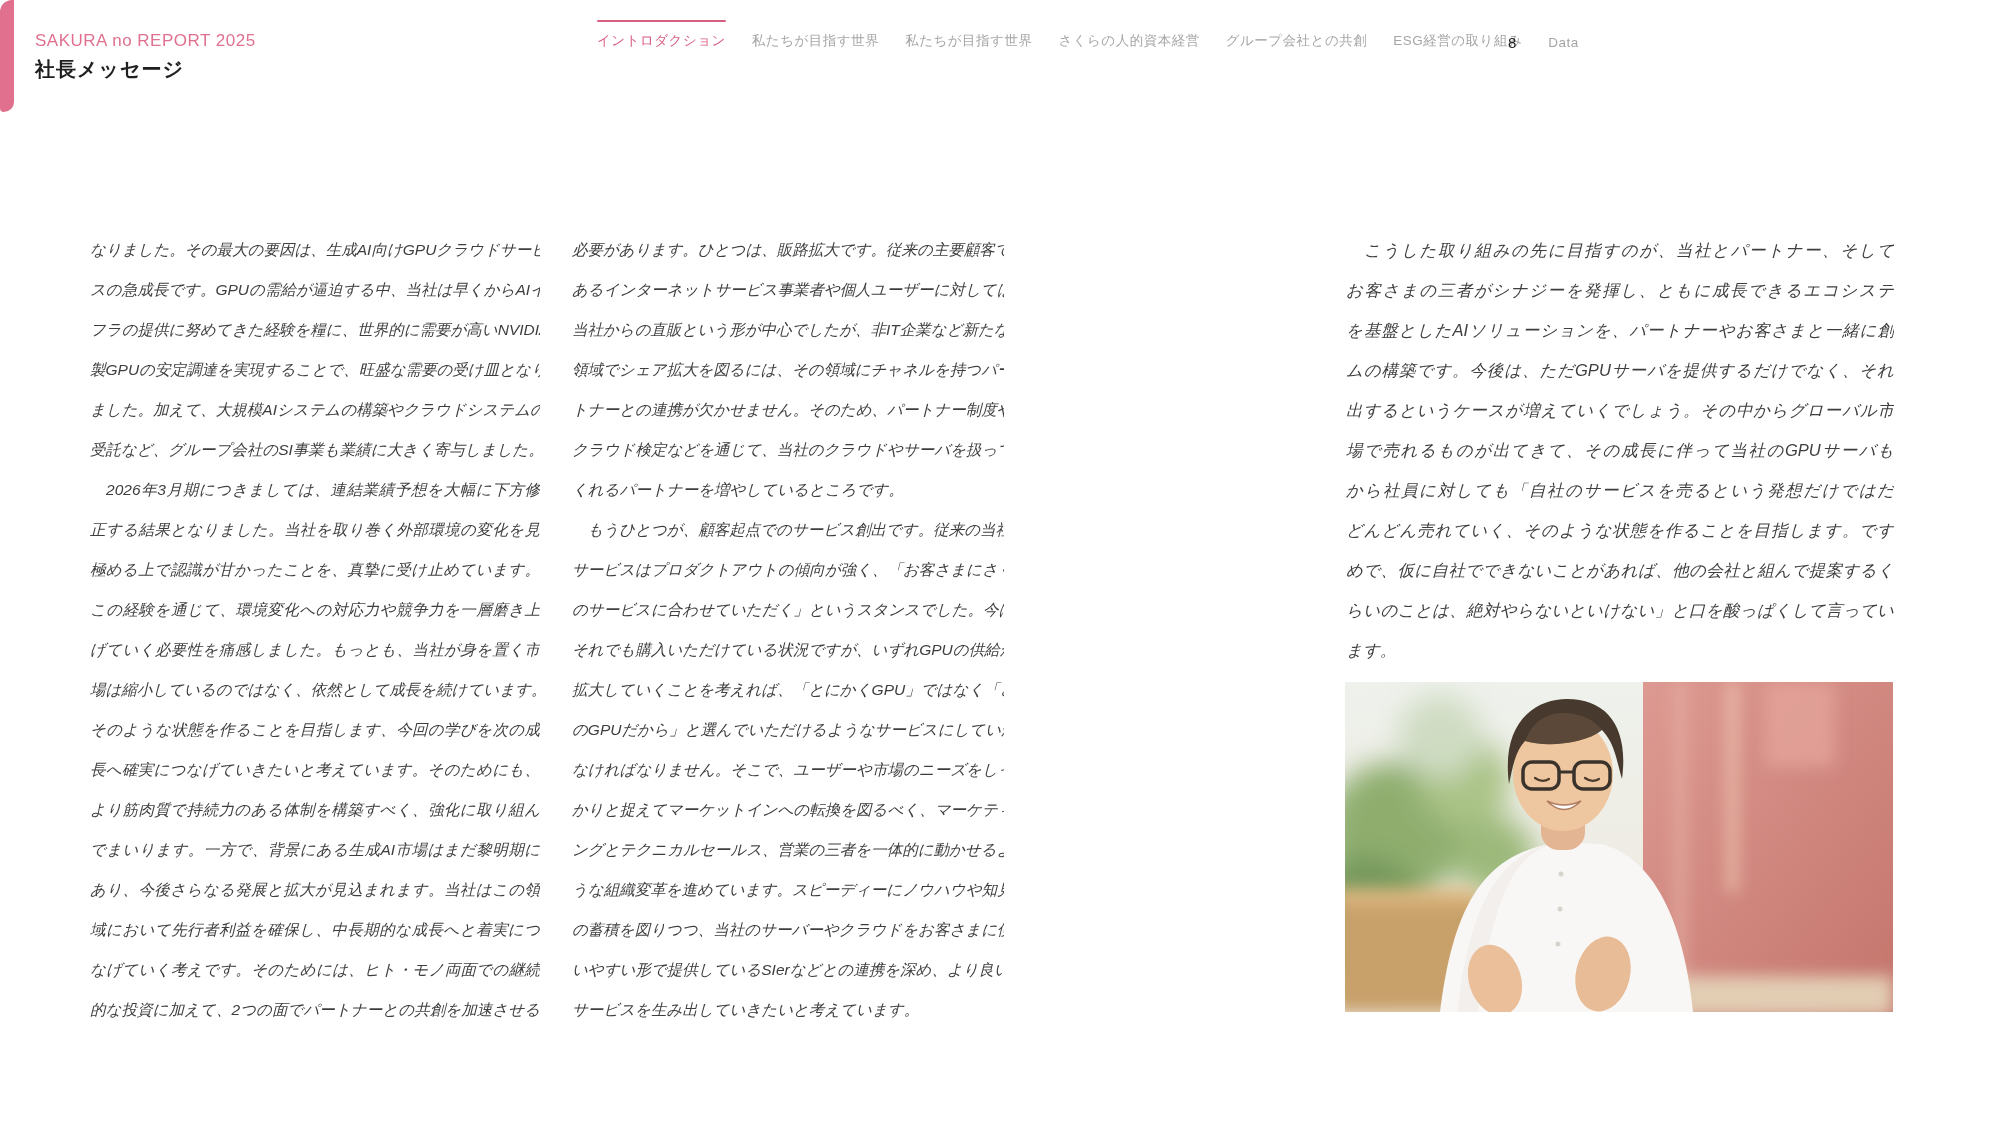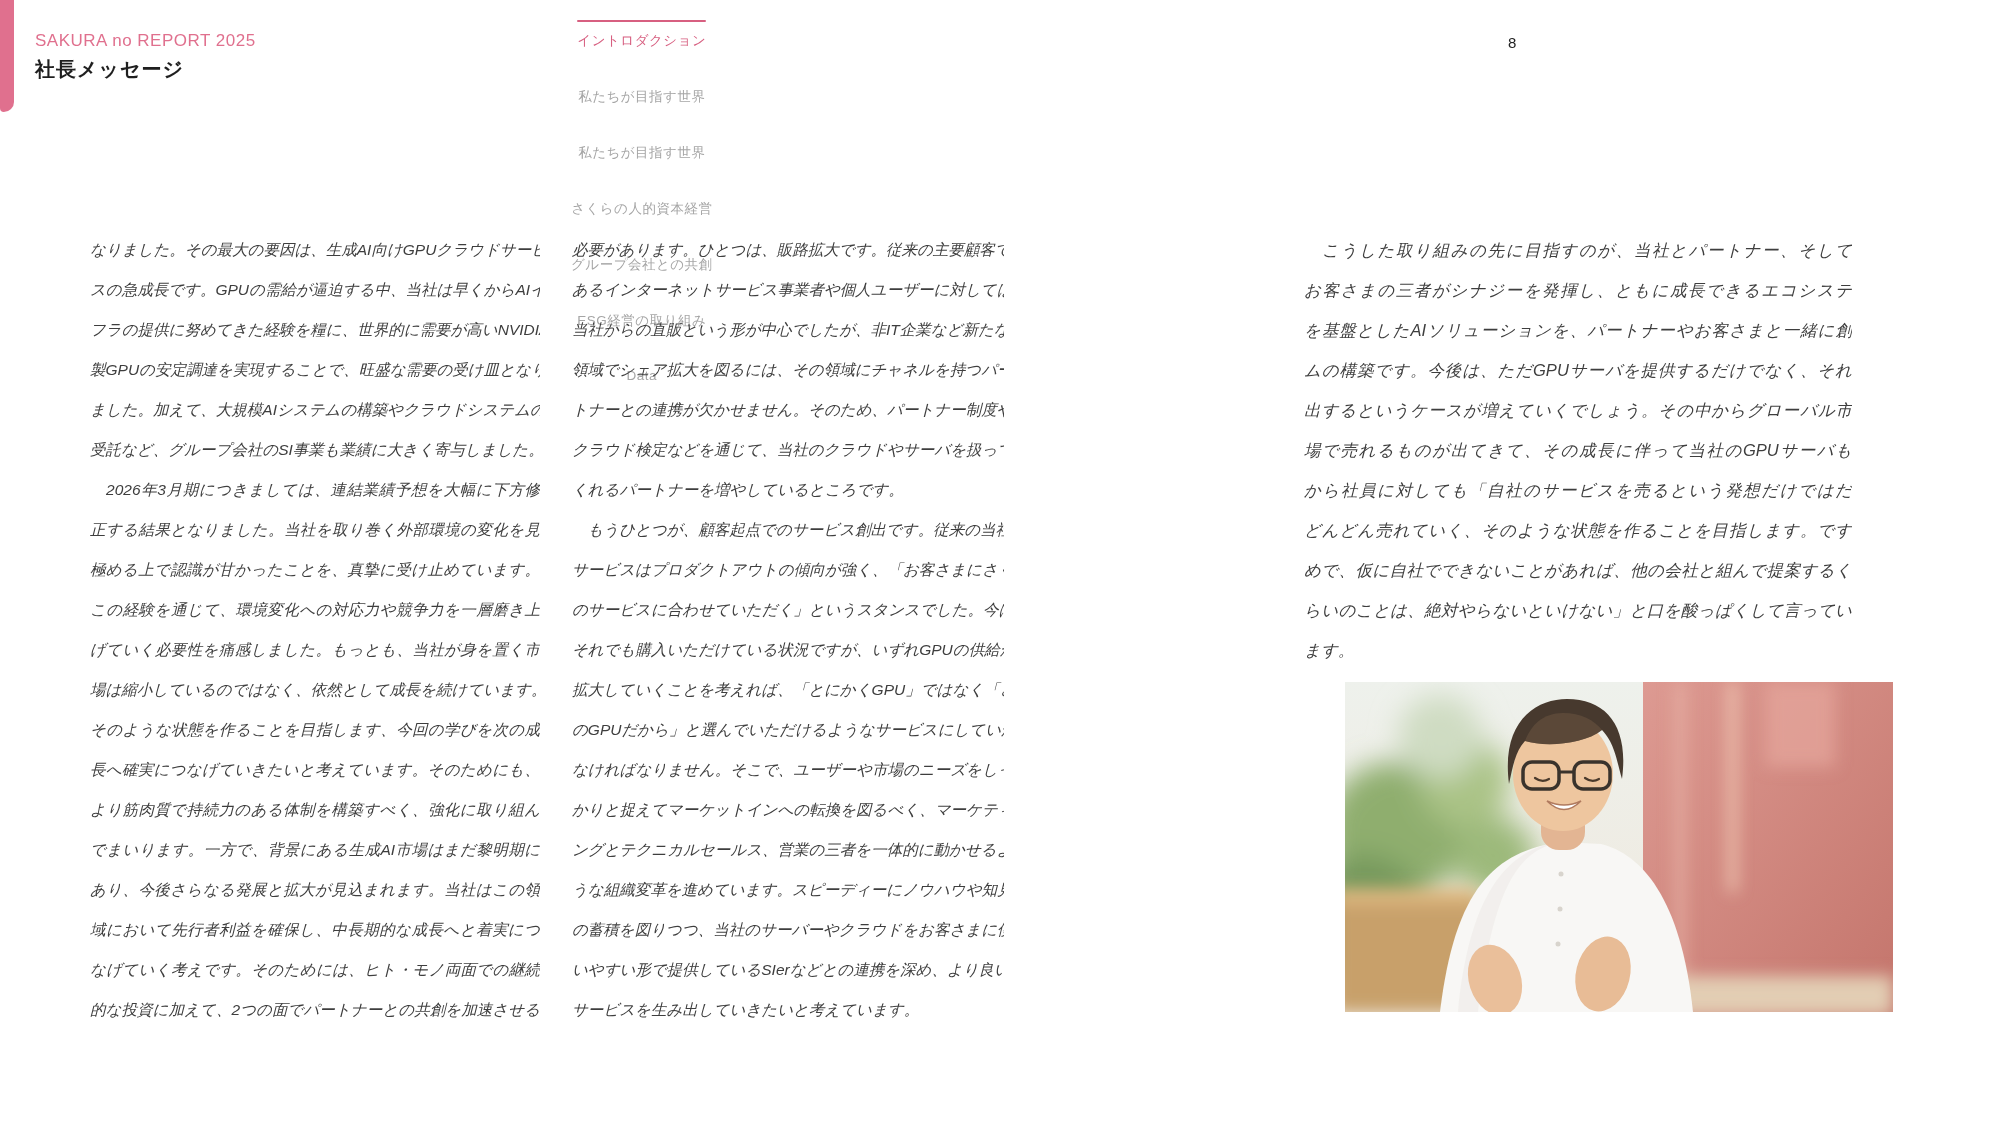--- a/index.html
+++ b/index.html
@@ -1,45 +1,45 @@
 <!DOCTYPE html>
 <html lang="ja" style="--accent-pink: #e0708e; --nav-active-pink: #d75f80; --nav-inactive-gray: #a5a5a5; --body-text: #3e3e3e; --photo-panel-red: #c4756c; --photo-green: #8fae6e;"><head>
 <meta charset="utf-8">
 <style>
   html,body{margin:0;padding:0;}
   body{background:#ffffff;font-family:"Liberation Sans","DejaVu Sans",sans-serif;}
-  #screen{position:relative;width:2000px;height:1125px;background:#ffffff;overflow:hidden;}
+  #screen{position:relative;width:2000px;height:1125px;background:#ffffff;overflow:hidden;border-radius:12px;}
 
   
   .left-accent{position:absolute;left:0;top:0;width:14px;height:112px;
     background:var(--accent-pink,#e0708e);border-radius:0 0 26px 10px;}
 
   
   .header-block{position:absolute;left:35px;top:30px;}
   .report-title{color:var(--accent-pink,#e0708e);font-size:17px;letter-spacing:.5px;line-height:1.3;}
   .section-title{color:#1f1f1f;font-size:20px;font-weight:bold;letter-spacing:1px;margin-top:4px;line-height:1.3;}
 
   
-  .top-nav{position:absolute;left:571px;top:20px;display:flex;gap:26px;align-items:center;flex-direction:column;}
+  .top-nav{position:absolute;left:597px;top:20px;display:flex;gap:26px;align-items:flex-end;}
   .nav-tab{display:flex;flex-direction:column;align-items:stretch;cursor:pointer;}
   .nav-indicator{height:2px;background:transparent;margin-bottom:10px;border-radius:1px;}
   .nav-tab.active .nav-indicator{background:var(--nav-active-pink,#d75f80);}
   .nav-label{font-size:13.5px;color:var(--nav-inactive-gray,#a5a5a5);white-space:nowrap;letter-spacing:.5px;}
   .nav-tab.active .nav-label{color:var(--nav-active-pink,#d75f80);}
 
   .page-number{position:absolute;left:1508px;top:34px;font-size:15px;color:#222;}
 
   
   .text-col{position:absolute;top:230px;color:var(--body-text,#3e3e3e);font-style:italic;}
   .text-col .line{height:40px;line-height:40px;white-space:nowrap;
     text-align:justify;text-align-last:justify;text-justify:inter-character;overflow:hidden;}
   .text-col .line.para-end{text-align-last:left;}
   #col-1{left:90px;width:450px;font-size:15.5px;}
   #col-2{left:572px;width:432px;font-size:15.5px;}
-  #col-3{left:1304px;width:548px;font-size:16.5px;}
+  #col-3{left:1346px;width:548px;font-size:16.5px;}
 
   
   .photo-frame{position:absolute;left:1345px;top:682px;width:548px;height:330px;overflow:hidden;}
   .photo-frame svg{display:block;width:100%;height:100%;}
 </style>
 </head>
 <body>
 
 <div id="screen">
 

